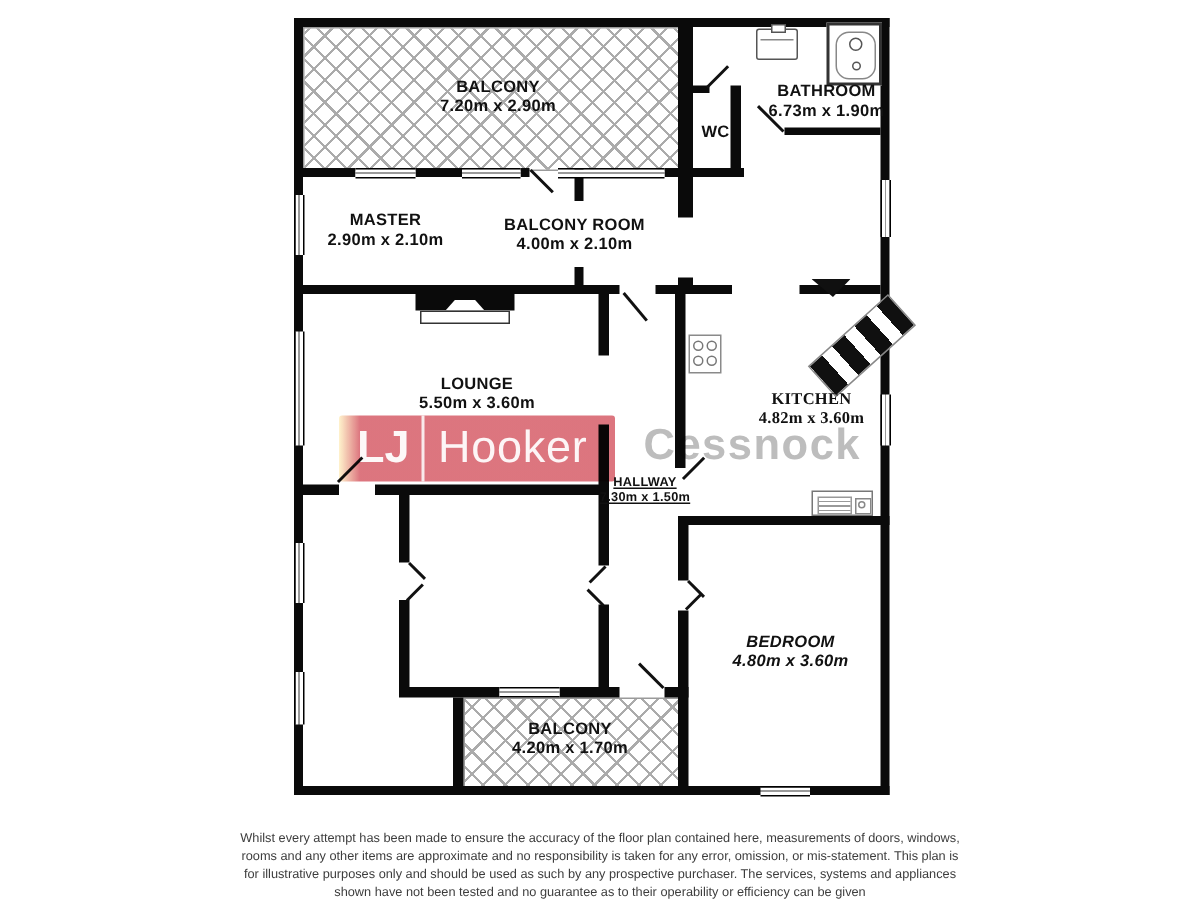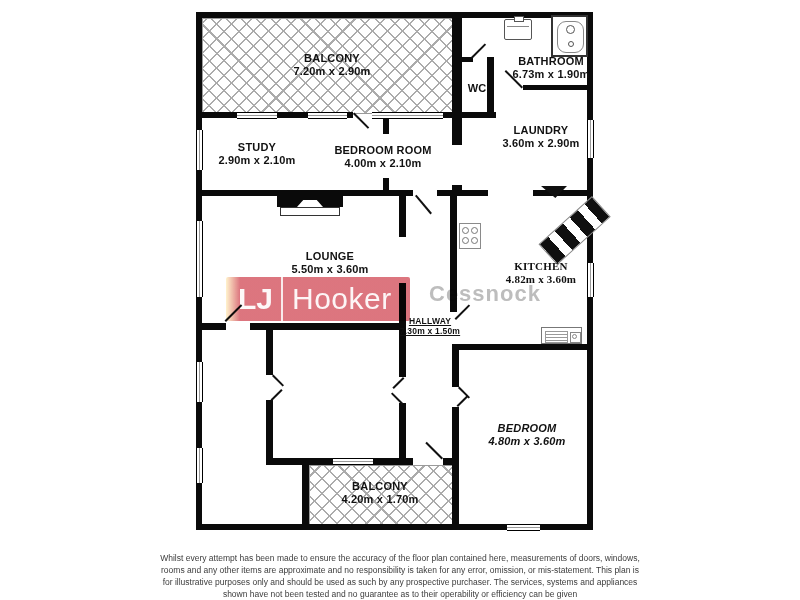--- a/index.html
+++ b/index.html
@@ -44,21 +44,21 @@
   .stairs{position:absolute;border:1px solid #888;transform-origin:100% 0;
       background:repeating-linear-gradient(90deg,#101010 0 11px,#fff 11px 20px);}
   .stair-cap{position:absolute;background:#101010;clip-path:polygon(0 0,100% 0,55% 100%);z-index:3;}
   
   #watermark{position:absolute;left:0;top:0;width:800px;height:445px;pointer-events:none;z-index:8;mix-blend-mode:multiply;}
   .wm-logo{position:absolute;height:44px;border-radius:2px;display:flex;align-items:center;
       background:linear-gradient(90deg,rgba(255,242,200,0.92) 0px,rgba(199,33,48,0.62) 14px);}
   .wm-lj{font-weight:bold;font-size:30px;color:rgba(255,255,255,0.95);padding:0 8px 0 12px;
       border-right:2.5px solid rgba(255,255,255,0.85);line-height:44px;}
   .wm-hooker{font-weight:normal;font-size:30px;color:rgba(255,255,255,0.93);padding-left:9px;letter-spacing:0.5px;line-height:44px;}
-  .wm-office{position:absolute;font-weight:bold;font-size:22px;color:#bdbdbd;letter-spacing:1px;}
+  .wm-office{position:absolute;font-weight:bold;font-size:29px;color:#bdbdbd;letter-spacing:1px;}
   
   #disclaimer{position:absolute;top:553px;left:50%;transform:translateX(-50%);width:488px;
       text-align:center;font-size:8.5px;line-height:1.4;color:#3c3c3c;z-index:5;}
 </style>
 </head>
 <body>
 
 <div id="plan">
 
   <div class="hatch" style="left:202px;top:18px;width:250px;height:94px;"></div>
@@ -162,33 +162,29 @@
       <span>BALCONY</span>
       <span>7.20m x 2.90m</span>
     </div>
   <div class="room-label" style="left:551px;top:55px;">
       <span>BATHROOM</span>
       <span>6.73m x 1.90m</span>
     </div>
   <div class="room-label" style="left:477px;top:82px;">
       <span>WC</span>
     </div>
-  <div class="room-label" style="left:541px;top:124px;">
-      <span>LAUNDRY</span>
-      <span>3.60m x 2.90m</span>
-    </div>
   <div class="room-label" style="left:257px;top:141px;">
-      <span>STUDY</span>
+      <span>MASTER</span>
       <span>2.90m x 2.10m</span>
     </div>
   <div class="room-label" style="left:383px;top:144px;">
-      <span>BEDROOM ROOM</span>
+      <span>BALCONY ROOM</span>
       <span>4.00m x 2.10m</span>
     </div>
-  <div class="room-label" style="left:318px;top:250px;margin-left:12px;">
+  <div class="room-label" style="left:318px;top:250px;">
       <span>LOUNGE</span>
       <span>5.50m x 3.60m</span>
     </div>
   <div class="room-label" style="left:541px;top:260px;font-family:Liberation Serif, serif;">
       <span>KITCHEN</span>
       <span>4.82m x 3.60m</span>
     </div>
   <div class="room-label small" style="left:430px;top:317px;">
       <span>HALLWAY</span>
       <span>7.30m x 1.50m</span>

